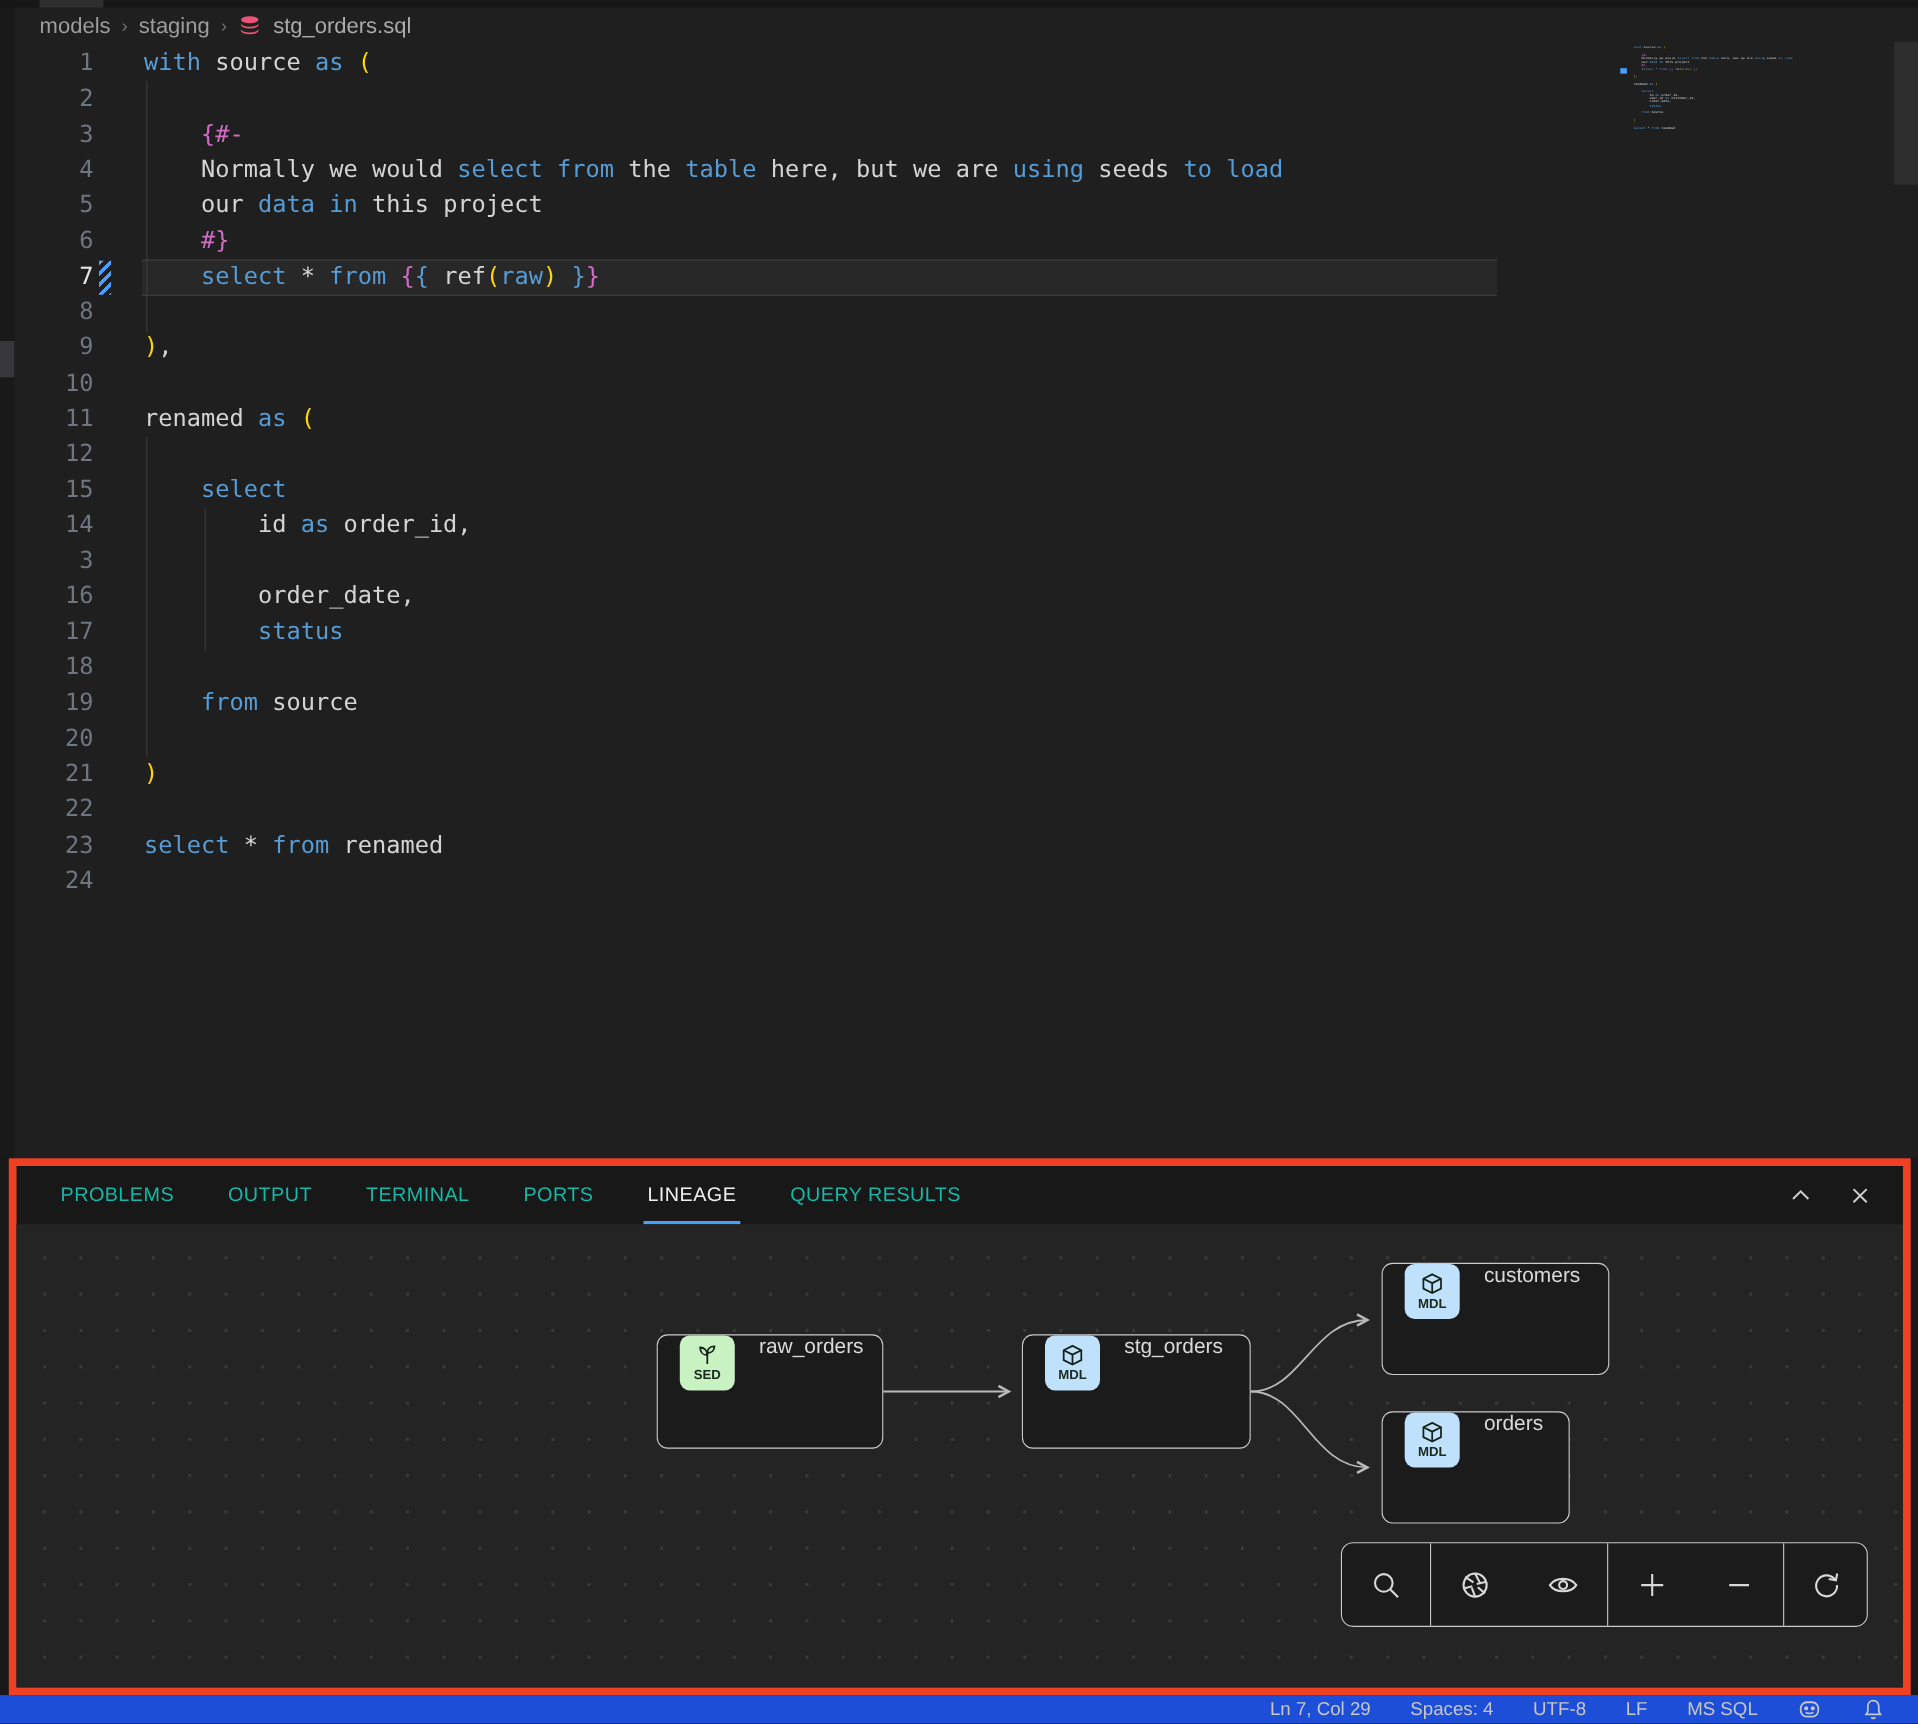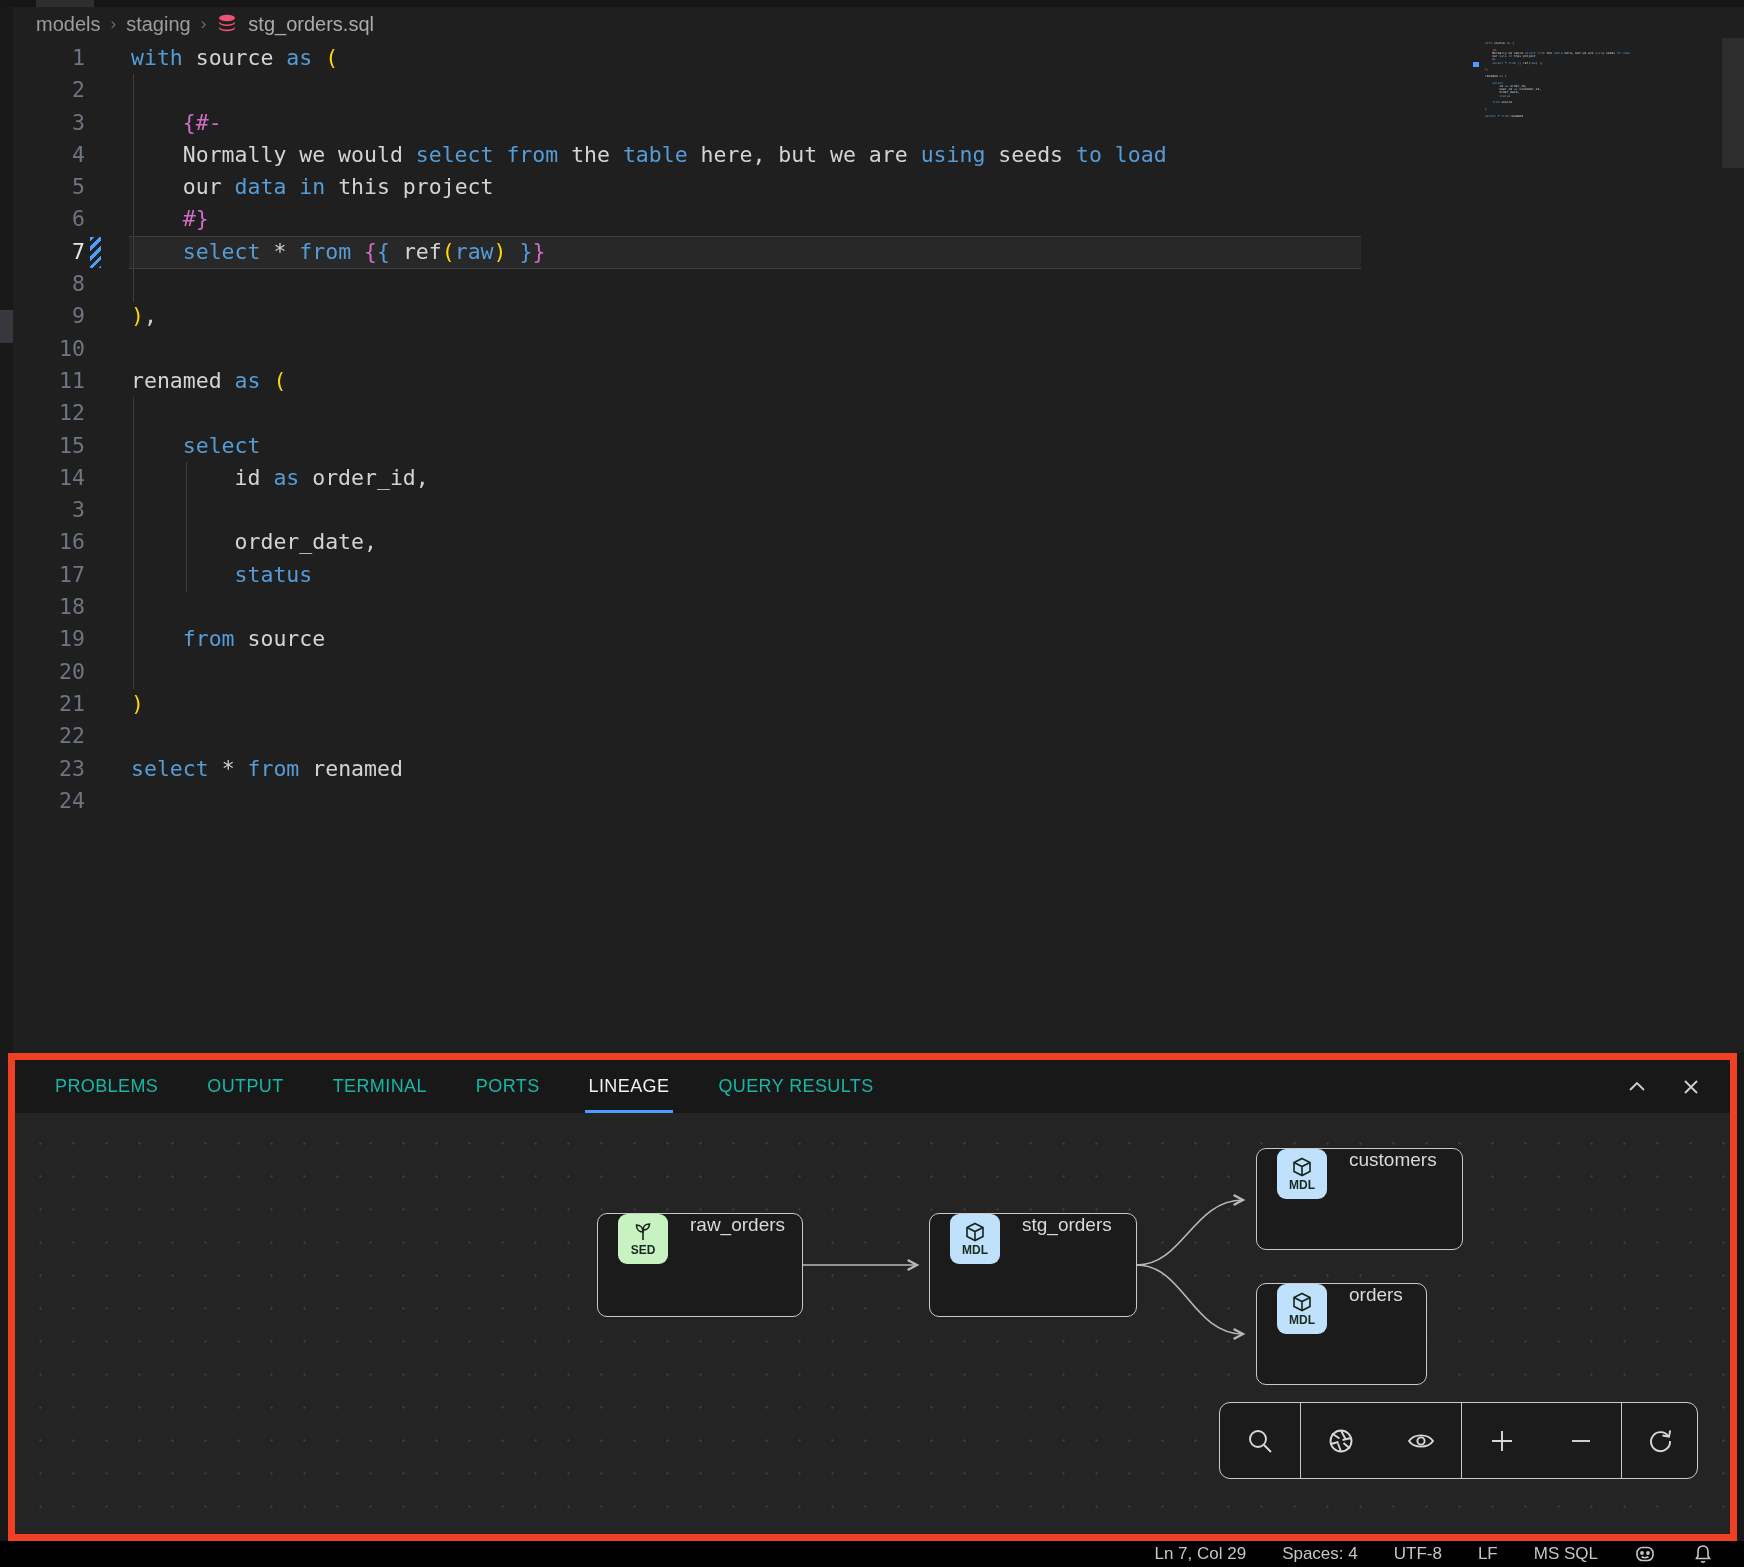--- a/index.html
+++ b/index.html
@@ -84,21 +84,21 @@
   #lineage-toolbar{position:absolute;left:1204px;top:289px;width:479px;height:77px;
          box-sizing:border-box;border:1.5px solid #c9c9c9;border-radius:11px;
          background:#1b1b1b;display:flex;}
   .tb-cell{display:flex;align-items:center;justify-content:space-around;box-sizing:border-box;}
   .tb-cell + .tb-cell{border-left:1.5px solid #c9c9c9;}
   #tb-c1{width:80px;} #tb-c2{width:161px;} #tb-c3{width:160px;} #tb-c4{flex:1;}
   .tb-btn{width:34px;height:34px;cursor:pointer;display:flex;align-items:center;justify-content:center;}
   .tb-btn svg{stroke:#d8d8d8;stroke-width:1.9;fill:none;}
 
   
-  #statusbar{position:absolute;left:0;top:1541px;width:1744px;height:26px;background:#000000;
+  #statusbar{position:absolute;left:0;top:1541px;width:1744px;height:26px;background:#1d4ed8;
              display:flex;align-items:center;justify-content:flex-end;gap:36px;
              padding-right:30px;box-sizing:border-box;color:#c6c6c6;font-size:17px;}
   .status-item{cursor:pointer;white-space:nowrap;}
   .status-icon{width:22px;height:22px;cursor:pointer;}
   .status-icon svg{stroke:#c6c6c6;stroke-width:1.6;fill:none;}
 </style>
 </head>
 <body>
 
 <div id="page">

